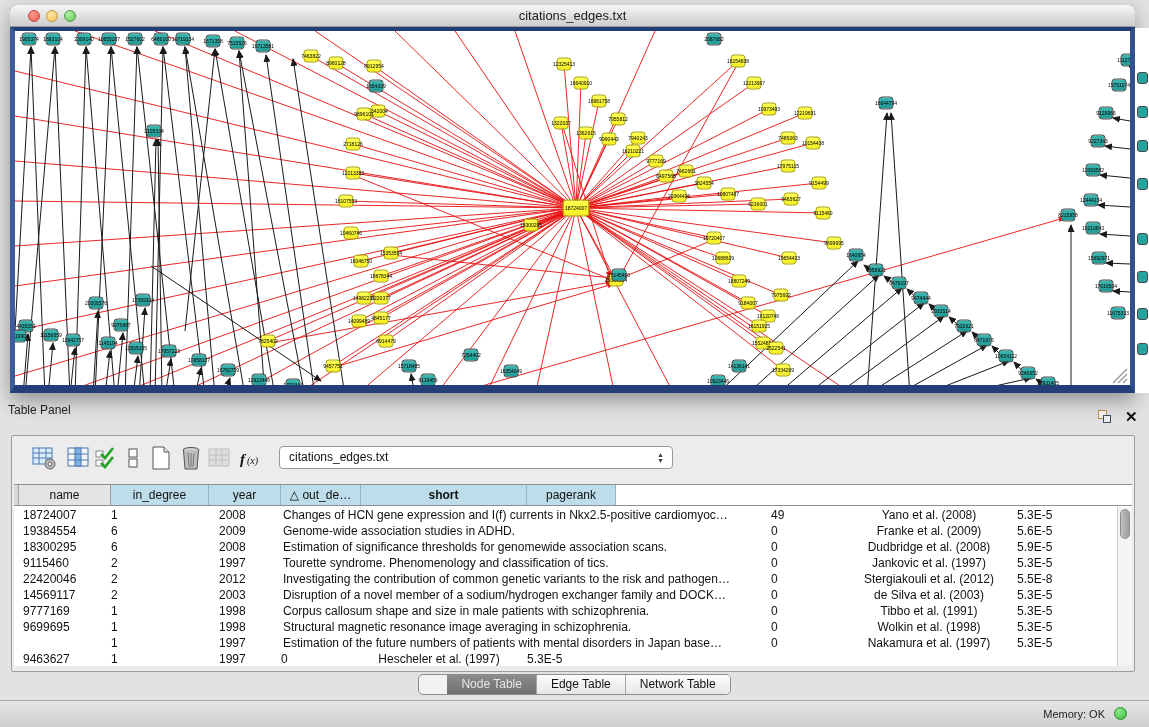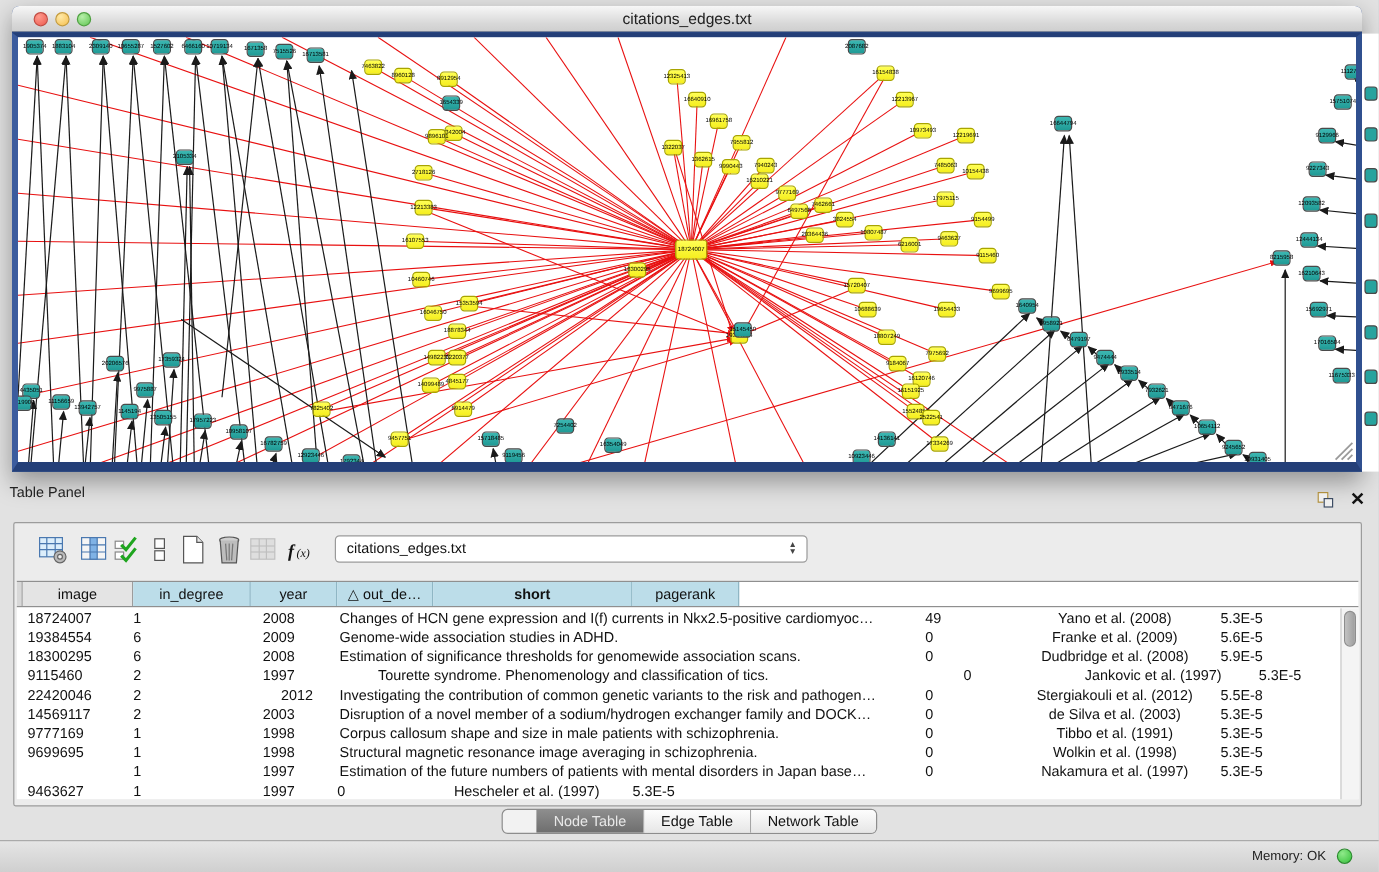--- a/index.html
+++ b/index.html
@@ -703,21 +703,21 @@
       <span class="combo-stepper">
           <span>▲</span>
           <span>▼</span>
         </span>
     </div>
   </div>
 
   <div class="tablewrap">
     <div class="thead">
       <div class="gutter"></div>
-    <div class="th th-name" style="width: 92px;">image</div>
+    <div class="th th-name" style="width: 92px;">name</div>
         <div class="th" style="width: 98px;">in_degree</div>
         <div class="th" style="width: 72px;">year</div>
         <div class="th" style="width: 80px;">△ out_de…</div>
         <div class="th" style="width: 166px; font-weight: bold;">short</div>
         <div class="th" style="width: 89px;">pagerank</div>
       </div>
     <div class="tbody">
         <div class="tr">
           <div class="td td-name" style="width: 92px;">18724007</div>
           <div class="td td-in_degree" style="width: 98px;">1</div>
@@ -742,29 +742,29 @@
           <div class="td td-year" style="width: 72px;">2008</div>
           <div class="td td-title" style="width: 490px;">Estimation of significance thresholds for genomewide association scans.</div>
           <div class="td td-out_degree" style="width: 80px;">0</div>
           <div class="td td-short" style="width: 166px;">Dudbridge et al. (2008)</div>
           <div class="td td-pagerank" style="width: 89px;">5.9E-5</div>
         </div>
         <div class="tr">
           <div class="td td-name" style="width: 92px;">9115460</div>
           <div class="td td-in_degree" style="width: 98px;">2</div>
           <div class="td td-year" style="width: 72px;">1997</div>
-          <div class="td td-title" style="width: 490px; margin-left: 32px;">Tourette syndrome. Phenomenology and classification of tics.</div>
+          <div class="td td-title" style="width: 490px;">Tourette syndrome. Phenomenology and classification of tics.</div>
           <div class="td td-out_degree" style="width: 80px;">0</div>
           <div class="td td-short" style="width: 166px;">Jankovic et al. (1997)</div>
           <div class="td td-pagerank" style="width: 89px;">5.3E-5</div>
         </div>
         <div class="tr">
           <div class="td td-name" style="width: 92px;">22420046</div>
           <div class="td td-in_degree" style="width: 98px;">2</div>
-          <div class="td td-year" style="width: 72px; text-align: center;">2012</div>
+          <div class="td td-year" style="width: 72px;">2012</div>
           <div class="td td-title" style="width: 490px;">Investigating the contribution of common genetic variants to the risk and pathogen…</div>
           <div class="td td-out_degree" style="width: 80px;">0</div>
           <div class="td td-short" style="width: 166px;">Stergiakouli et al. (2012)</div>
           <div class="td td-pagerank" style="width: 89px;">5.5E-8</div>
         </div>
         <div class="tr">
           <div class="td td-name" style="width: 92px;">14569117</div>
           <div class="td td-in_degree" style="width: 98px;">2</div>
           <div class="td td-year" style="width: 72px;">2003</div>
           <div class="td td-title" style="width: 490px;">Disruption of a novel member of a sodium/hydrogen exchanger family and DOCK…</div>

